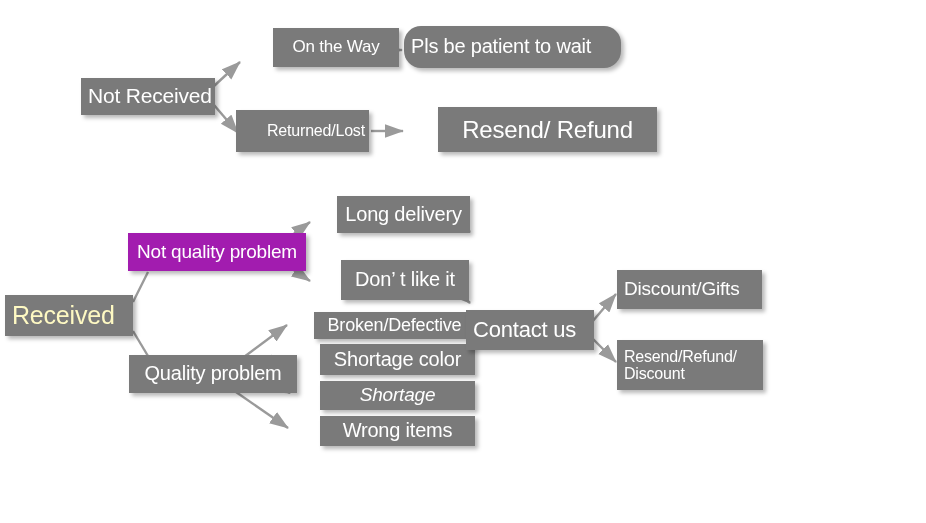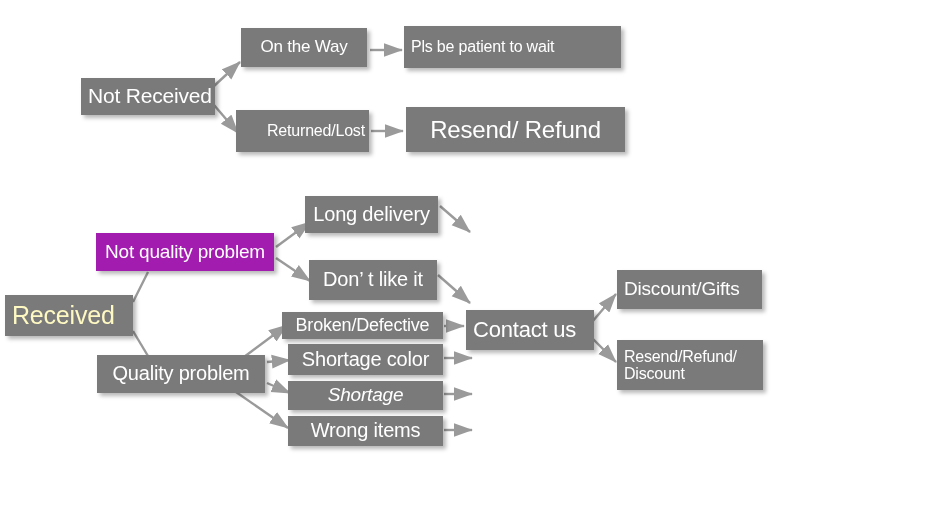--- a/index.html
+++ b/index.html
@@ -31,21 +31,21 @@
     color: #ffffff;
     box-sizing: border-box;
     display: flex;
     align-items: center;
     box-shadow: 3px 3px 4px rgba(0,0,0,0.28);
     line-height: 1.08;
     white-space: pre-line;
     letter-spacing: -0.2px;
     z-index: 2;
   }
-  .node.center { justify-content: center; }
+  .node.center { justify-content: center; margin-left: 32px; }
   .node.leftpad { padding-left: 7px; }
 </style>
 </head>
 <body>
 
 <div id="canvas">
   <svg id="arrow-layer" width="926" height="523" viewBox="0 0 926 523">
     <defs>
       <marker id="ah" markerWidth="9" markerHeight="9" refX="7.6" refY="3.2" orient="auto" markerUnits="strokeWidth">
         <path d="M0,0.3 L8,3.2 L0,6.1 z" fill="#9a9a9a"></path>
@@ -70,21 +70,21 @@
         <line x1="444" y1="358" x2="472" y2="358" stroke="#9a9a9a" stroke-width="2.4" marker-end="url(#ah)"></line>
         <line x1="444" y1="394" x2="472" y2="394" stroke="#9a9a9a" stroke-width="2.4" marker-end="url(#ah)"></line>
         <line x1="444" y1="430" x2="472" y2="430" stroke="#9a9a9a" stroke-width="2.4" marker-end="url(#ah)"></line>
         <line x1="592" y1="322" x2="616" y2="294" stroke="#9a9a9a" stroke-width="2.4" marker-end="url(#ah)"></line>
         <line x1="592" y1="338" x2="616" y2="362" stroke="#9a9a9a" stroke-width="2.4" marker-end="url(#ah)"></line>
       </g>
   </svg>
   <div id="node-group">
       <div class="node leftpad" style="left: 81px; top: 78px; width: 134px; height: 37px; font-size: 21px; background: rgb(122, 122, 122); color: rgb(255, 255, 255);"><span>Not Received</span></div>
       <div class="node center" style="left: 241px; top: 28px; width: 126px; height: 39px; font-size: 17px; background: rgb(122, 122, 122); color: rgb(255, 255, 255);"><span>On the Way</span></div>
-      <div class="node leftpad" style="left: 404px; top: 26px; width: 217px; height: 42px; font-size: 16px; background: rgb(122, 122, 122); color: rgb(255, 255, 255);"><span>Pls be patient to wait</span></div>
+      <div class="node leftpad" style="left: 404px; top: 26px; width: 217px; height: 42px; font-size: 20px; background: rgb(122, 122, 122); color: rgb(255, 255, 255); border-radius: 17px;"><span>Pls be patient to wait</span></div>
       <div class="node leftpad" style="left: 236px; top: 110px; width: 133px; height: 42px; font-size: 16px; background: rgb(122, 122, 122); color: rgb(255, 255, 255); padding-left: 31px;"><span>Returned/Lost</span></div>
       <div class="node center" style="left: 406px; top: 107px; width: 219px; height: 45px; font-size: 24px; background: rgb(122, 122, 122); color: rgb(255, 255, 255);"><span>Resend/ Refund</span></div>
       <div class="node leftpad" style="left: 5px; top: 295px; width: 128px; height: 41px; font-size: 25px; background: rgb(122, 122, 122); color: #fef9c3;"><span>Received</span></div>
       <div class="node center" style="left: 96px; top: 233px; width: 178px; height: 38px; font-size: 19px; background: #a21caf; color: rgb(255, 255, 255);"><span>Not quality problem</span></div>
       <div class="node center" style="left: 97px; top: 355px; width: 168px; height: 38px; font-size: 20px; background: rgb(122, 122, 122); color: rgb(255, 255, 255);"><span>Quality problem</span></div>
       <div class="node center" style="left: 305px; top: 196px; width: 133px; height: 37px; font-size: 20px; background: rgb(122, 122, 122); color: rgb(255, 255, 255);"><span>Long delivery</span></div>
       <div class="node center" style="left: 309px; top: 260px; width: 128px; height: 40px; font-size: 20px; background: rgb(122, 122, 122); color: rgb(255, 255, 255);"><span>Don’  t like it</span></div>
       <div class="node center" style="left: 282px; top: 312px; width: 161px; height: 27px; font-size: 18px; background: rgb(122, 122, 122); color: rgb(255, 255, 255);"><span>Broken/Defective</span></div>
       <div class="node center" style="left: 288px; top: 344px; width: 155px; height: 31px; font-size: 20px; background: rgb(122, 122, 122); color: rgb(255, 255, 255);"><span>Shortage color</span></div>
       <div class="node center" style="left: 288px; top: 381px; width: 155px; height: 29px; font-size: 19px; background: rgb(122, 122, 122); color: rgb(255, 255, 255); font-style: italic;"><span>Shortage</span></div>

